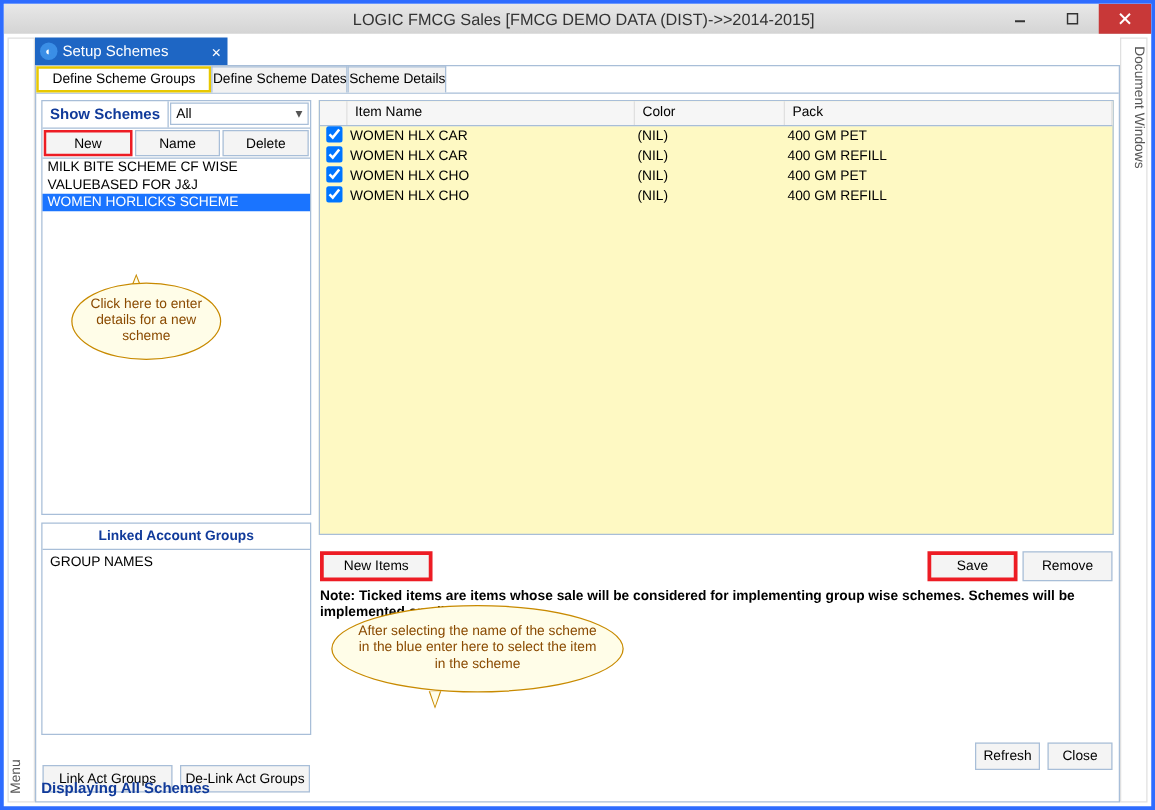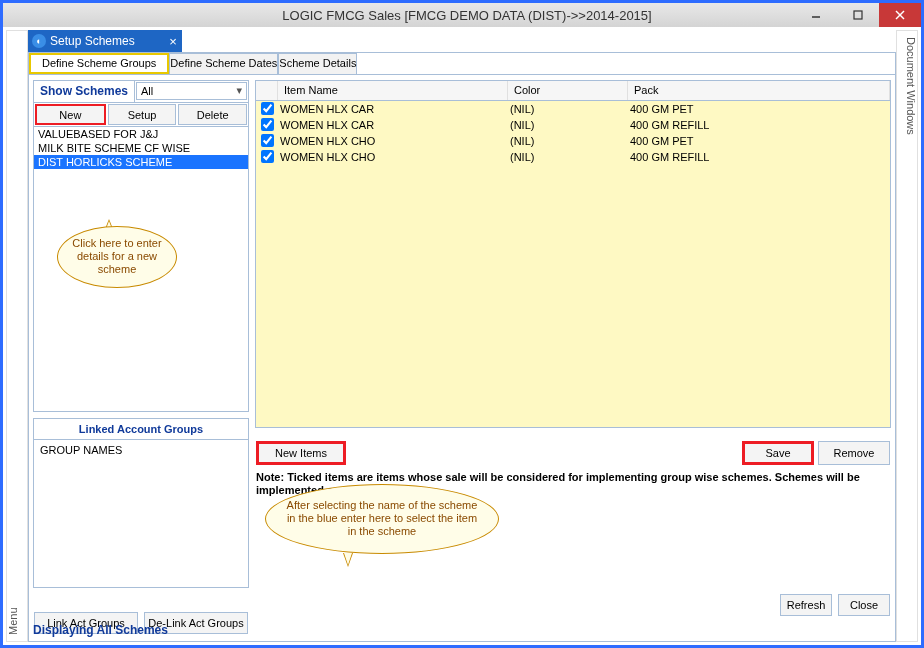--- a/index.html
+++ b/index.html
@@ -123,27 +123,27 @@
         <div class="content">
 
           <div class="leftcol">
             <div class="leftpanel">
               <div class="show-row">
                 <div class="show-label">Show Schemes</div>
                 <div class="show-select">All</div>
               </div>
               <div class="btn-row">
                 <div class="btn highlight">New</div>
-                <div class="btn">Setup</div>
+                <div class="btn">Name</div>
                 <div class="btn">Delete</div>
               </div>
               <div class="list">
+                <div class="list-item">MILK BITE SCHEME CF WISE</div>
                 <div class="list-item">VALUEBASED FOR J&amp;J</div>
-                <div class="list-item">MILK BITE SCHEME CF WISE</div>
-                <div class="list-item selected">DIST HORLICKS SCHEME</div>
+                <div class="list-item selected">WOMEN HORLICKS SCHEME</div>
               </div>
             </div>
 
             <div class="linked-panel">
               <div class="linked-title">Linked Account Groups</div>
               <div class="linked-body">GROUP NAMES</div>
             </div>
 
             <div class="linkbtns">
               <div class="btn">Link Act Groups</div>

